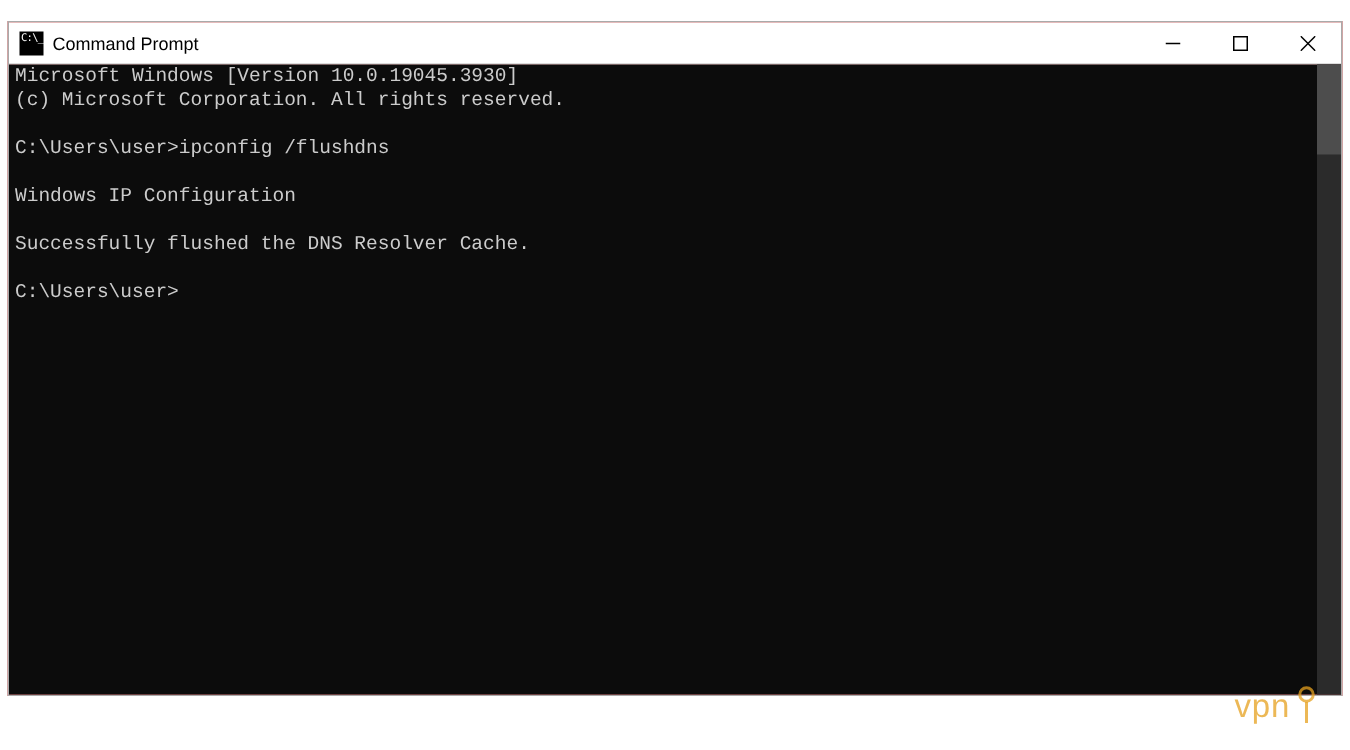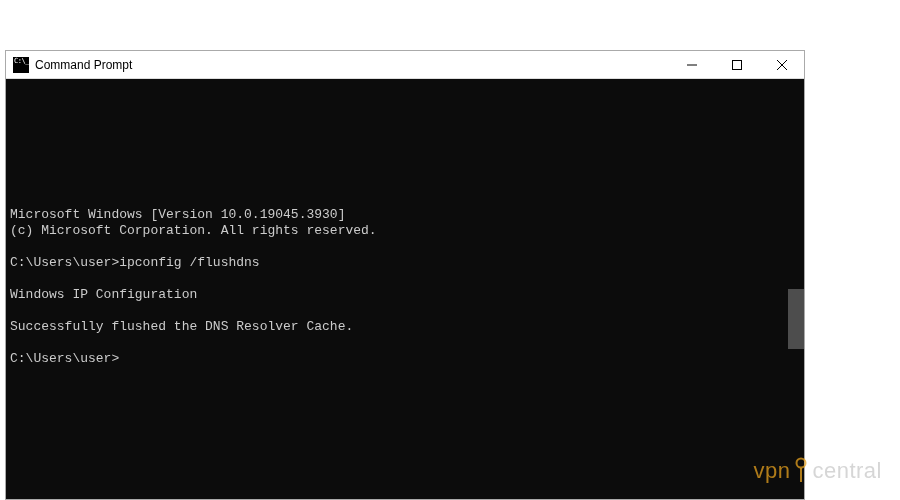--- a/index.html
+++ b/index.html
@@ -7,30 +7,29 @@
       width: 900px;
       height: 500px;
       background: #fff;
       font-family: "Segoe UI", Tahoma, sans-serif;
       display: flex;
       align-items: center;
       justify-content: center;
       position: relative;
     }
     .window {
-      width: 800px;
+      width: 890px;
       height: 450px;
       border: 1px solid #aaa;
       background: #ef4444;
       display: flex;
       flex-direction: column;
       position: absolute;
       top: 14px;
       left: 5px;
-      margin-top: 36px;
     }
     .titlebar {
       height: 28px;
       background: #fff;
       display: flex;
       align-items: center;
       border-bottom: 1px solid #ddd;
     }
     .titlebar-icon {
       width: 16px;
@@ -68,21 +67,20 @@
       justify-content: center;
       font-size: 10px;
       color: #000;
       cursor: pointer;
     }
     .console-area {
       flex: 1;
       background: #0c0c0c;
       position: relative;
       display: flex;
-      align-items: center;
     }
     .console {
       flex: 1;
       padding: 0px 4px 4px 4px;
       font-family: Consolas, "Courier New", monospace;
       font-size: 13px;
       line-height: 16px;
       color: #ccc;
       white-space: pre;
       overflow: hidden;
@@ -168,14 +166,13 @@
 </div>
 
 <div class="watermark">
   <span class="wm-vpn">vpn</span>
   <span class="wm-pin">
     <svg width="16" height="30" viewBox="0 0 16 30">
       <circle cx="8" cy="7" r="4.5" fill="none" stroke="rgba(230,160,30,0.75)" stroke-width="2"></circle>
       <line x1="8" y1="12" x2="8" y2="26" stroke="rgba(230,160,30,0.75)" stroke-width="2"></line>
     </svg>
   </span>
-  <span>central</span>
 </div>
 
 </body></html>

